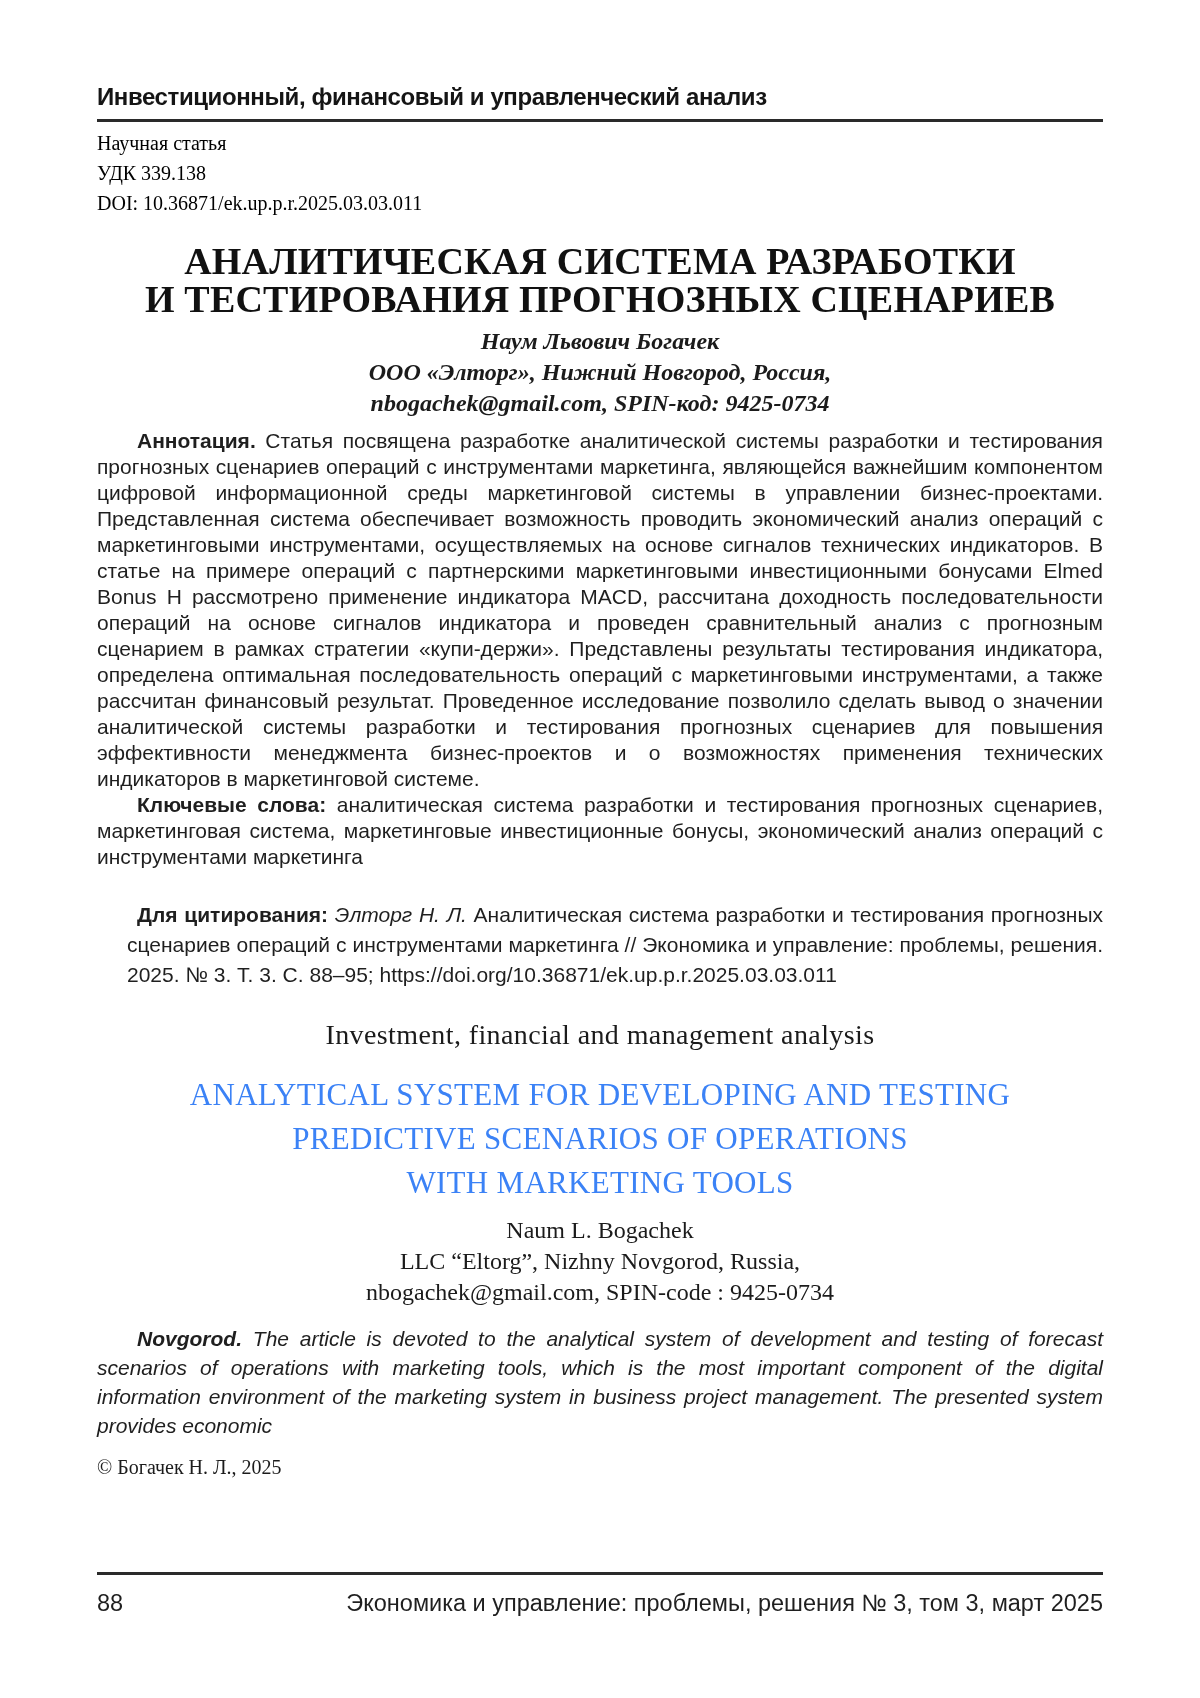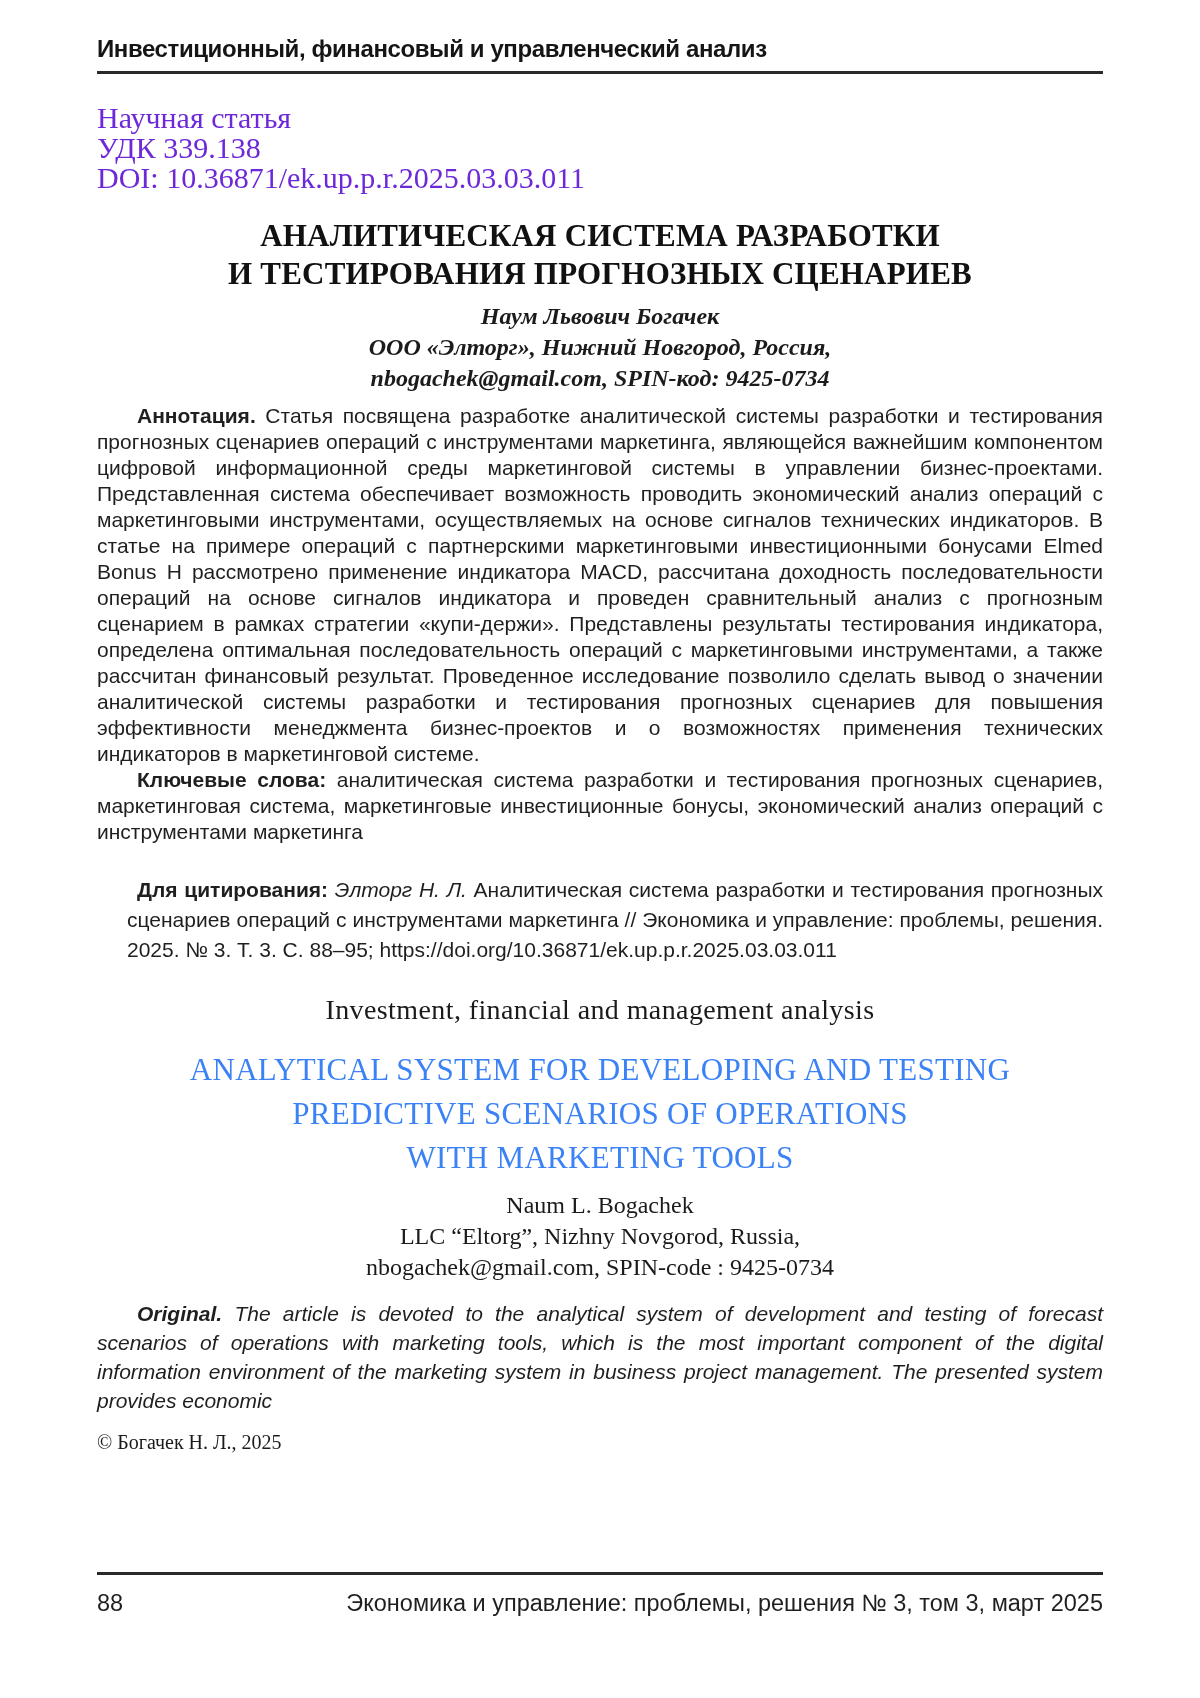--- a/index.html
+++ b/index.html
@@ -1,32 +1,32 @@
 <!DOCTYPE html>
 <html lang="ru"><head>
 <meta charset="utf-8">
 <style>
   html,body{margin:0;padding:0;background:#ffffff;}
   body{width:1200px;height:1698px;position:relative;color:#1b1b1b;
        font-family:"Liberation Serif", serif;-webkit-font-smoothing:antialiased;}
   .page{position:relative;width:1200px;height:1698px;box-sizing:border-box;
-        padding:36px 97px 0 97px;overflow:hidden;}
+        padding:84px 97px 0 97px;overflow:hidden;}
 
   
   .running-head{font-family:"Liberation Sans", sans-serif;font-weight:bold;
         font-size:24px;line-height:26px;letter-spacing:-0.4px;color:#151515;}
   .rule{height:3px;background:#2a2a2a;border:none;margin:0;}
   .rule-top{margin-top:9px;}
 
   
-  .meta{margin-top:29px;font-size:30px;line-height:30px;color:#6d28d9;}
+  .meta{margin-top:6px;font-size:20px;line-height:30px;color:#000000;}
 
   
   .title-ru{margin-top:24px;text-align:center;font-weight:bold;
-        font-size:31px;line-height:38px;letter-spacing:0.2px;color:#111;}
+        font-size:38px;line-height:38px;letter-spacing:0.2px;color:#111;}
 
   
   .authors-ru{margin-top:8px;text-align:center;font-weight:bold;font-style:italic;
         font-size:24px;line-height:31px;}
 
   
   .body-sans{font-family:"Liberation Sans", sans-serif;font-size:21px;
         line-height:26px;text-align:justify;color:#1f1f1f;}
   .abstract-ru{margin-top:9px;}
   .para{text-indent:40px;margin:0;}
@@ -96,21 +96,21 @@
     <div>WITH MARKETING TOOLS</div>
   </div>
 
   <div class="authors-en">
     <div>Naum L. Bogachek</div>
     <div>LLC “Eltorg”, Nizhny Novgorod, Russia,</div>
     <div>nbogachek@gmail.com, SPIN-code : 9425-0734</div>
   </div>
 
   <div class="body-sans abstract-en">
-    <p class="para"><span class="lead">Original.</span><span> The article is devoted to the analytical system of development and testing of forecast scenarios of operations with marketing tools, which is the most important component of the digital information environment of the marketing system in business project management. The presented system provides economic</span></p>
+    <p class="para"><span class="lead">Novgorod.</span><span> The article is devoted to the analytical system of development and testing of forecast scenarios of operations with marketing tools, which is the most important component of the digital information environment of the marketing system in business project management. The presented system provides economic</span></p>
   </div>
 
   <div class="copyright">© Богачек Н. Л., 2025</div>
 
   <div class="footer">
     <div class="rule"></div>
     <div class="footer-row">
       <span>88</span>
       <span>Экономика и управление: проблемы, решения № 3, том 3, март 2025</span>
     </div>

